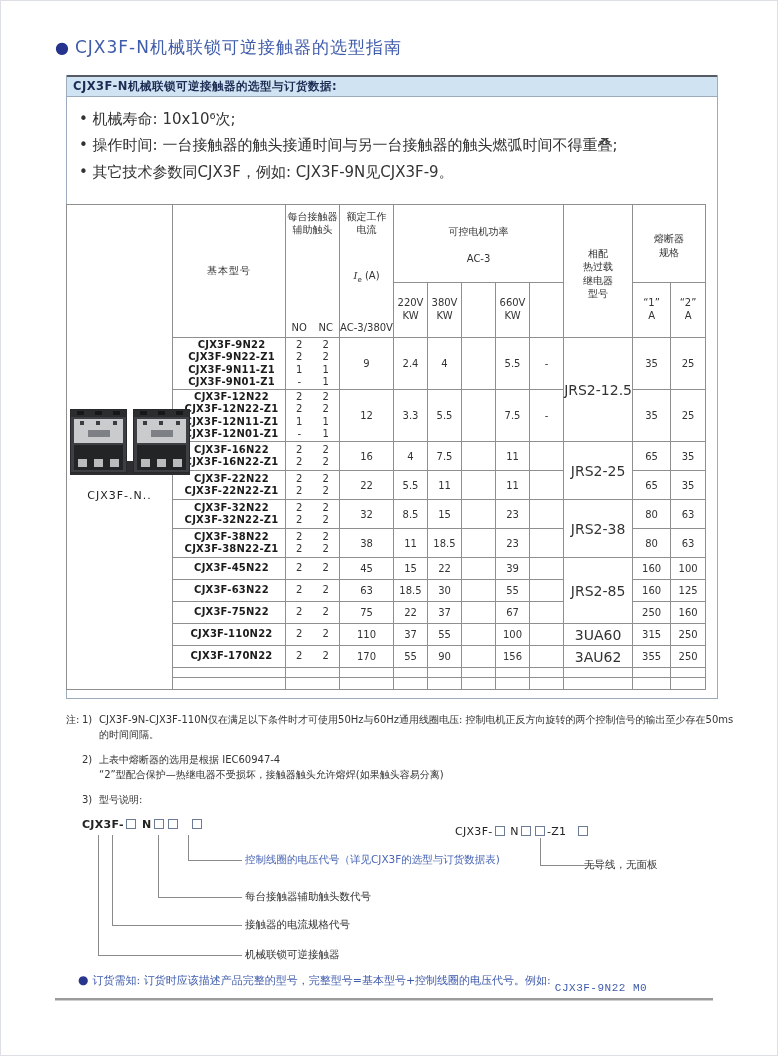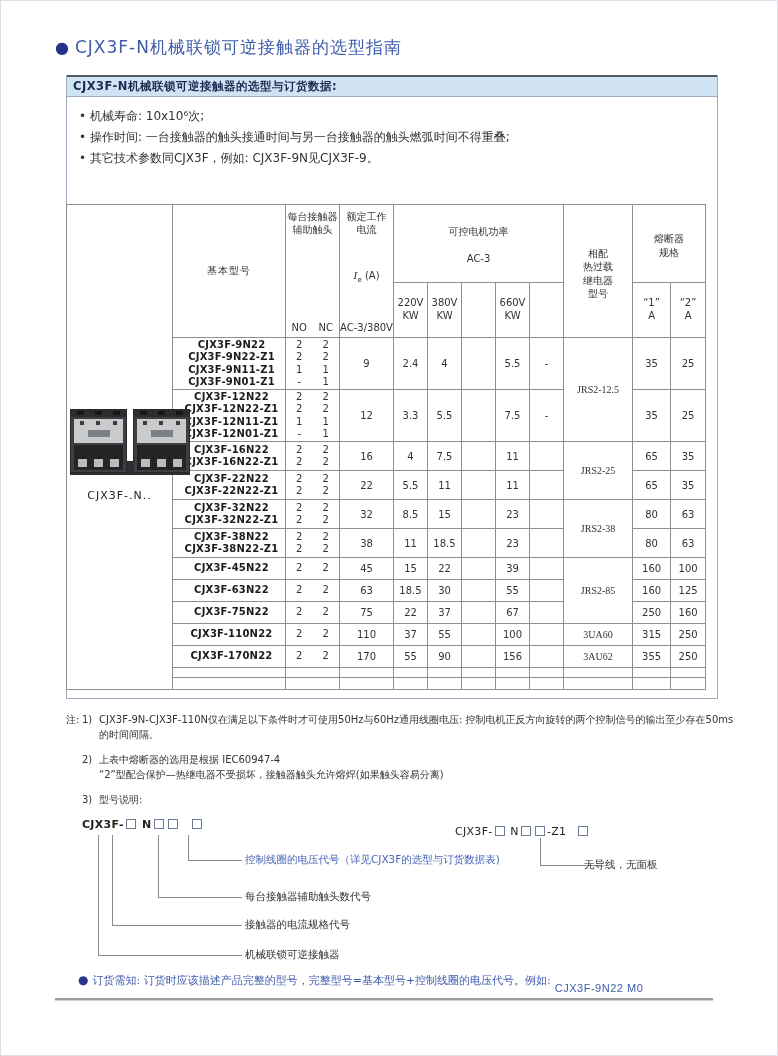--- a/index.html
+++ b/index.html
@@ -14,21 +14,21 @@
   .title{position:absolute;left:55px;top:36px;display:flex;align-items:center;gap:5px;
          font-size:17px;letter-spacing:1px;color:#3f5cab;font-weight:500;}
   .title .dot{color:#25338c;font-size:16px;line-height:1;}
 
   
   .panel{position:absolute;left:66px;top:75px;width:652px;height:624px;box-sizing:border-box;
          border:1px solid #9cacbc;border-top:none;background:#fff;}
   .panel-header{height:22px;background:#cfe3f2;border-top:2px solid #565b63;border-bottom:1px solid #9cacbc;
          box-sizing:border-box;font-size:11.5px;font-weight:bold;color:#1c2b52;line-height:18px;
          padding-left:6px;letter-spacing:0.5px;}
-  .panel-bullets{padding:9px 14px 0 12px;font-size:12px;line-height:1.75;color:#333;}
+  .panel-bullets{padding:9px 14px 0 12px;font-size:15px;line-height:1.75;color:#333;}
   .panel-bullets div{white-space:nowrap;}
 
   
   table.spec{position:absolute;left:-1px;top:129px;border-collapse:collapse;table-layout:fixed;
          width:640px;font-size:10px;background:#fff;}
   table.spec td{border:1px solid #8f8f8f;padding:0;text-align:center;color:#333;vertical-align:middle;}
   .img-cell{vertical-align:middle;background:#fff;}
   .th-model{color:#4a67b3;font-size:10px;letter-spacing:1px;}
   .vflex{display:flex;flex-direction:column;justify-content:space-between;height:129px;padding:3px 0 2px 0;box-sizing:border-box;}
   .lh13 div{line-height:13px;}
@@ -52,21 +52,21 @@
   .hr2{height:55px;}
   .r4{height:52px;margin-left:38px;}
   .r2{height:29px;}
   .r1{height:22px;}
   .re1{height:10px;}
   .re2{height:12px;}
   .c-model{text-align:left;}
   .c-model div{line-height:12.5px;padding-left:5px;font-weight:600;color:#1b1b1b;font-size:10px;letter-spacing:0.2px;white-space:nowrap;}
   .c-aux .pair{display:flex;line-height:12.5px;}
   .c-aux .pair span{flex:1;text-align:center;}
-  .c-relay{font-size:10px;font-family:Liberation Serif, serif;}
+  .c-relay{font-size:14px;}
 
   
   .contactor{position:relative;width:126px;height:70px;margin:14px auto 0 auto;}
   .cbase{position:absolute;left:3px;right:3px;bottom:2px;height:14px;background:#2e2e30;}
   .cunit{position:absolute;top:2px;width:57px;height:64px;background:#3d3f42;border:1px solid #26282b;box-sizing:border-box;}
   .cunit.l{left:3px;} .cunit.r{right:3px;}
   .u-top{height:7px;background:#2b2d2f;display:flex;justify-content:space-around;align-items:center;}
   .u-top i{display:block;width:7px;height:4px;background:#161718;}
   .u-face{margin:2px 3px 0 3px;height:24px;background:#c9cbcd;position:relative;}
   .u-face .drow{display:flex;justify-content:space-around;padding-top:2px;}
@@ -102,21 +102,21 @@
   .dl1{left:179px;top:35px;}
   .dl2{left:179px;top:72px;}
   .dl3{left:179px;top:100px;}
   .dl4{left:179px;top:130px;}
   .dl5{left:518px;top:40px;}
 
   
   .order-note{position:absolute;left:78px;top:966px;display:flex;align-items:center;gap:4px;
           font-size:11px;color:#3f5bac;white-space:nowrap;}
   .order-note .dot{color:#27358d;font-size:12px;}
-  .order-note .mono{font-family:Liberation Sans, sans-serif;letter-spacing:0.5px;margin-top:16px;}
+  .order-note .mono{font-family:Liberation Mono, monospace;letter-spacing:0.5px;margin-top:16px;}
   .rule{position:absolute;left:55px;top:998px;width:658px;height:2px;background:#9b9b9b;border-bottom:1px solid #cfcfcf;}
 </style>
 </head>
 <body>
 
 <div class="page-border"></div>
 
 <div class="title">
   <span class="dot">●</span>
   <span>CJX3F-N机械联锁可逆接触器的选型指南</span>

